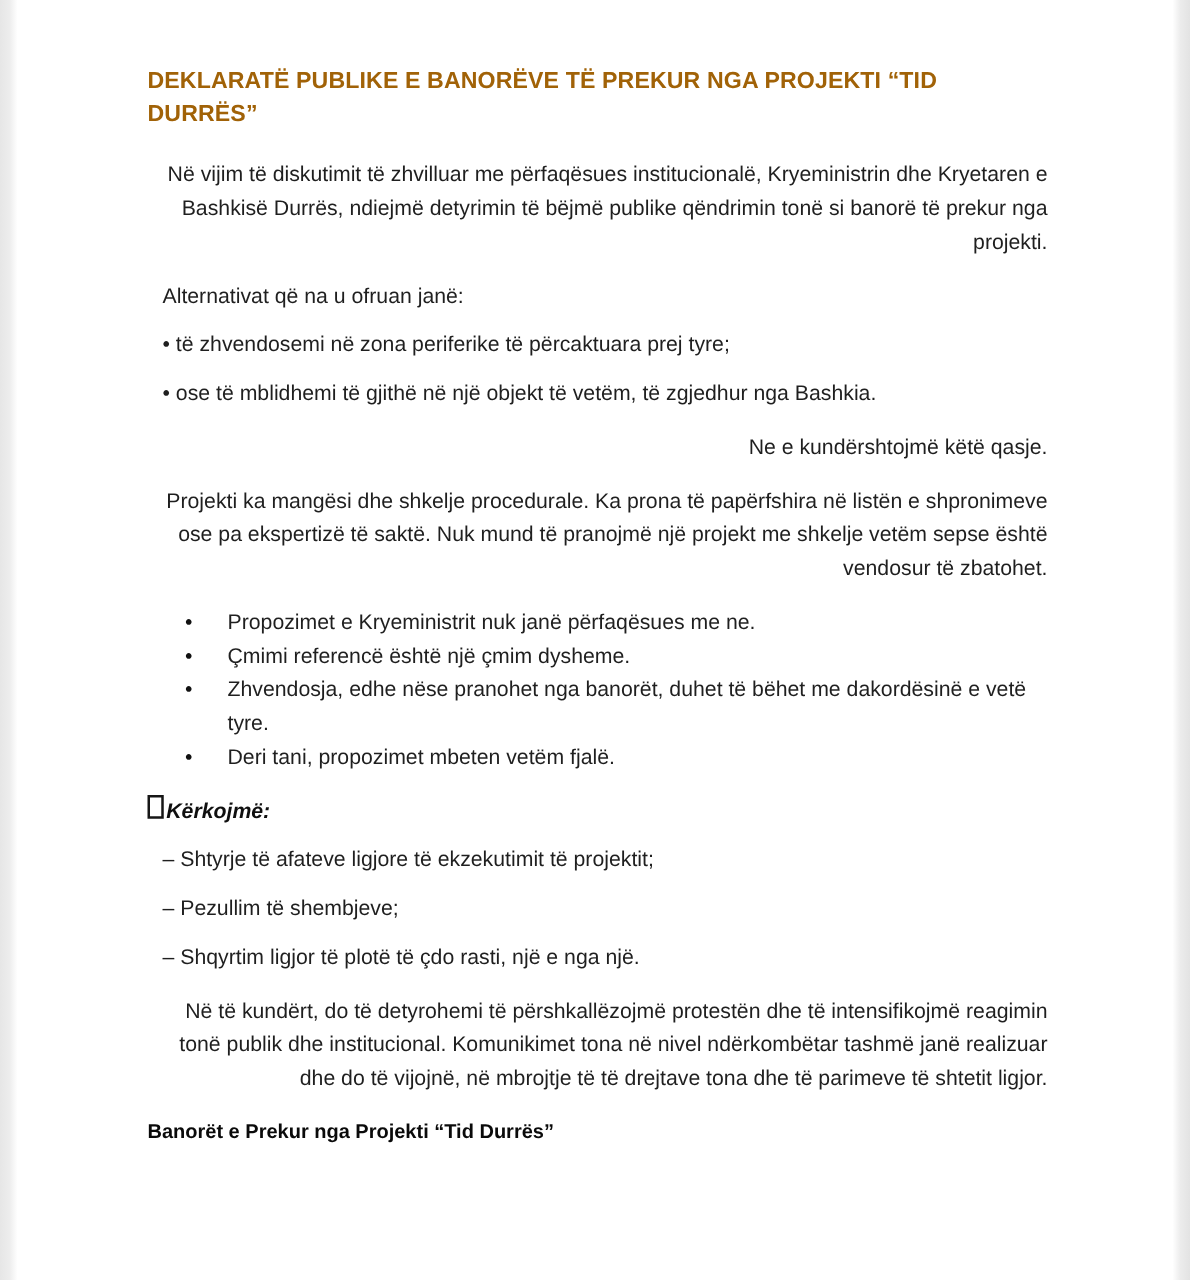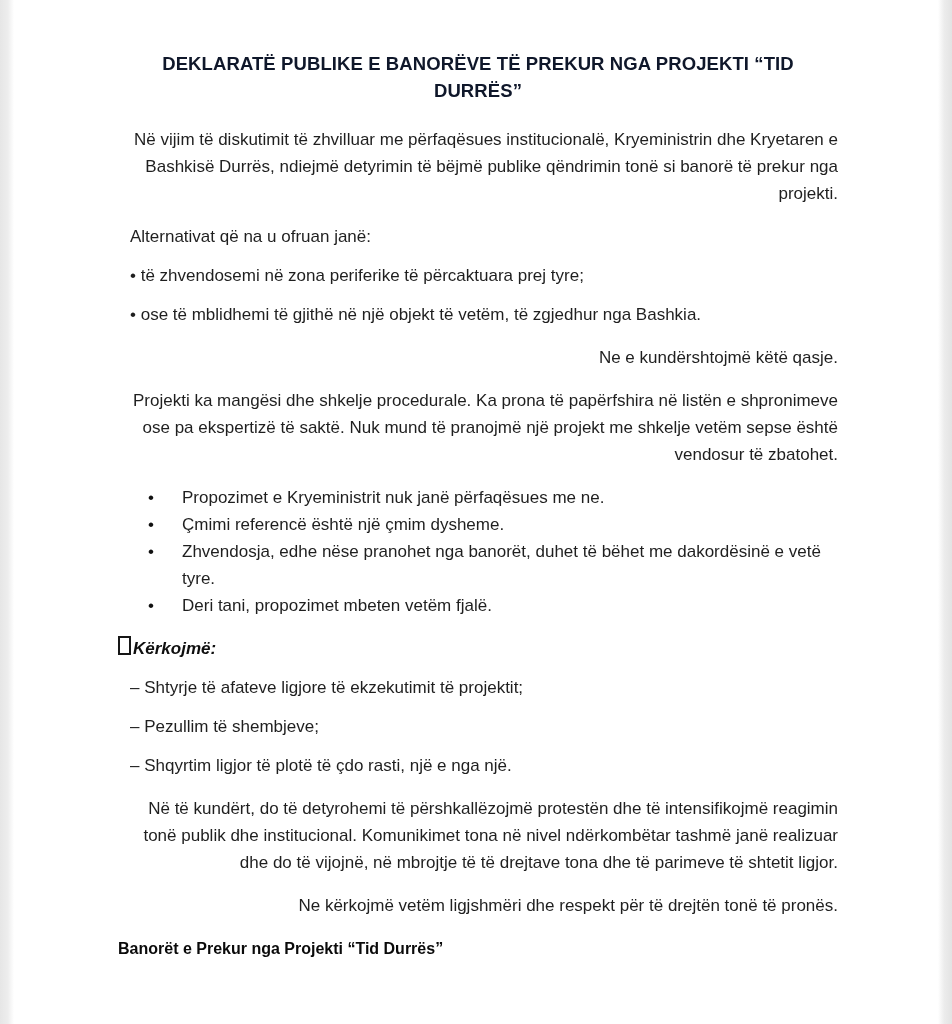--- a/index.html
+++ b/index.html
@@ -39,23 +39,22 @@
     padding: 50px 114px 0 118px;
     color: #1f1f1f;
     font-size: 17px;
     line-height: 27px;
   }
   .doc-title {
     margin: 0 0 22px 0;
     font-size: 18.5px;
     line-height: 27px;
     font-weight: 700;
-    color: #0f172a;
+    color: #a16207;
     letter-spacing: 0.1px;
-    text-align: center;
   }
   .para {
     margin: 0 0 16px 0;
     text-align: right;
   }
   .tight-block {
     margin: 0 0 16px 0;
   }
   .tight-line {
     margin: 12px;
@@ -144,18 +143,17 @@
       <p class="demands-heading">
         <span class="tofu"></span><span>Kërkojmë:</span>
       </p>
       <p class="tight-line">– Shtyrje të afateve ligjore të ekzekutimit të projektit;</p>
       <p class="tight-line">– Pezullim të shembjeve;</p>
       <p class="tight-line">– Shqyrtim ligjor të plotë të çdo rasti, një e nga një.</p>
     </div>
 
     <p class="para">Në të kundërt, do të detyrohemi të përshkallëzojmë protestën dhe të intensifikojmë reagimin tonë publik dhe institucional. Komunikimet tona në nivel ndërkombëtar tashmë janë realizuar dhe do të vijojnë, në mbrojtje të të drejtave tona dhe të parimeve të shtetit ligjor.</p>
 
-    <p class="para">Ne kërkojmë vetëm ligjshmëri dhe respekt për të drejtën tonë të pronës.</p>
 
     <p class="signature">Banorët e Prekur nga Projekti “Tid Durrës”</p>
 
   </div>
 </div>
 
 </body></html>

